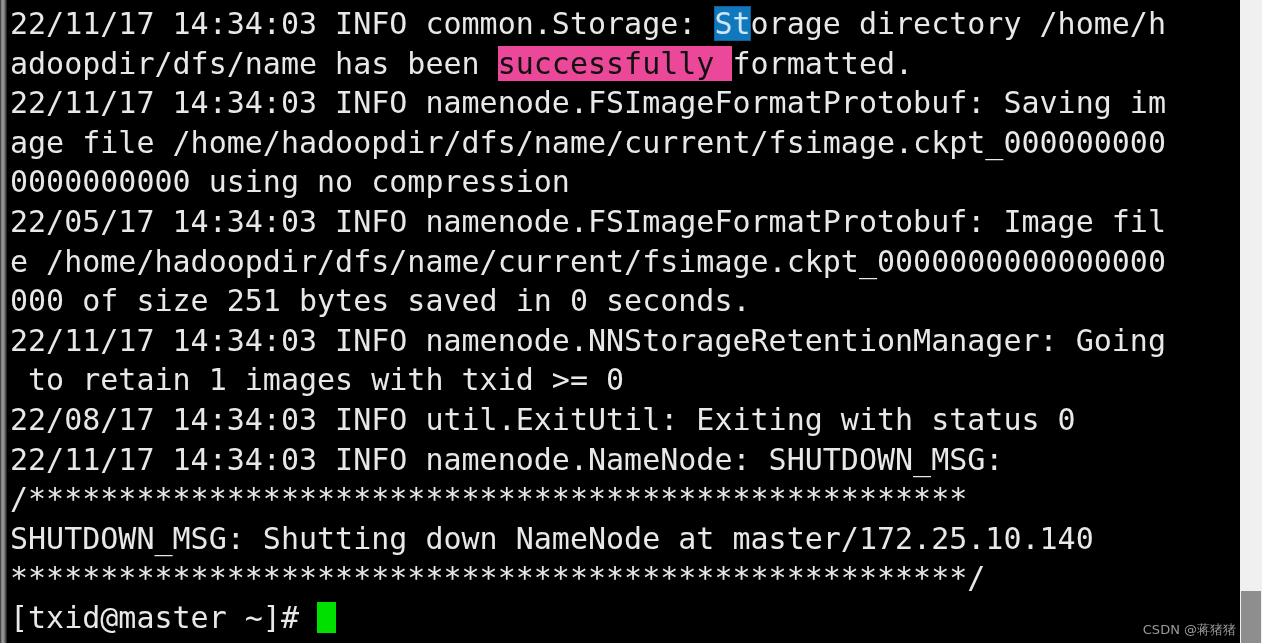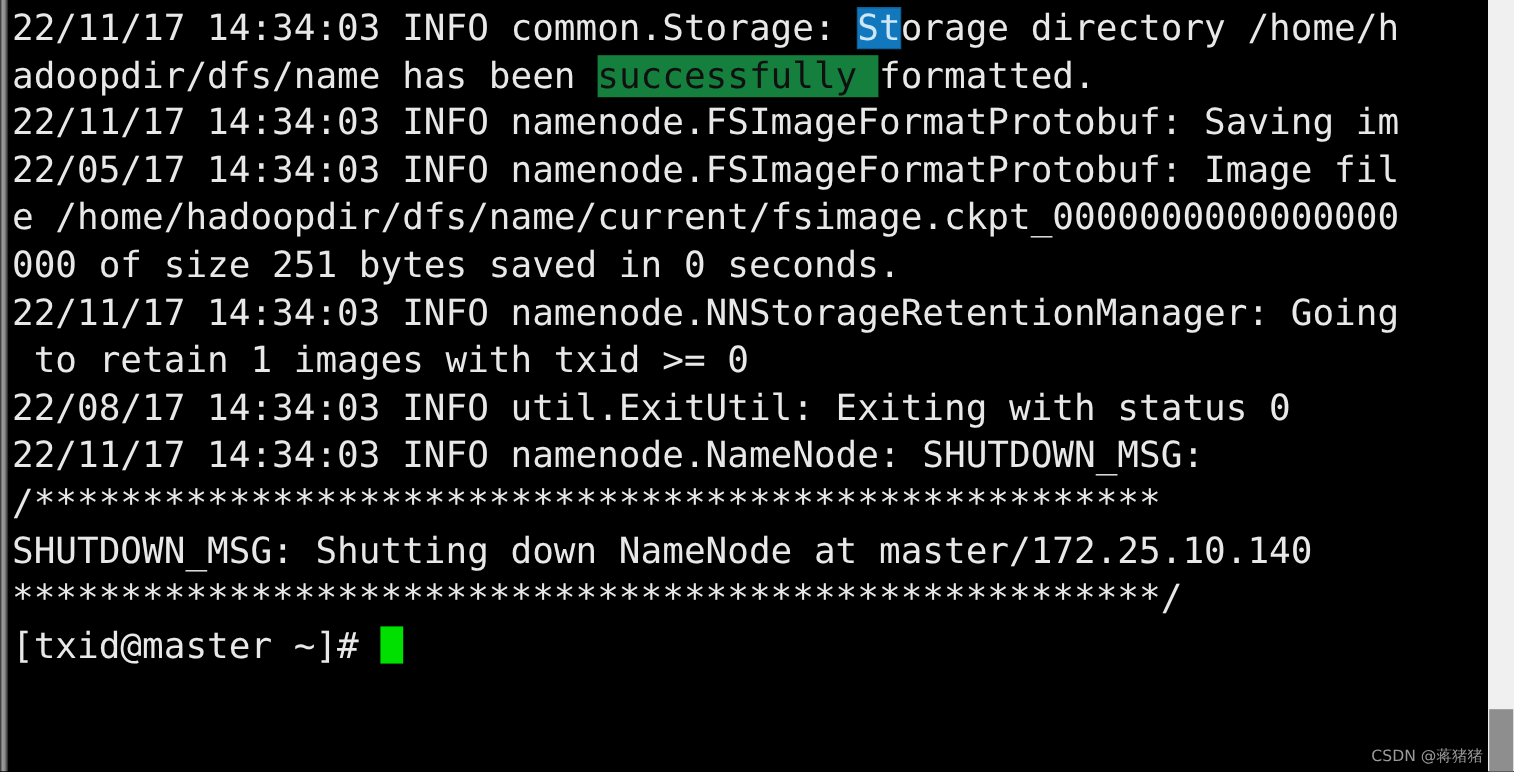--- a/index.html
+++ b/index.html
@@ -75,21 +75,21 @@
 
   
   .hl-blue {
     background: #1278be;
     color: #cfe6f5;
     box-shadow: inset 0 0 0 1px #0d5f98;
   }
 
   
   .hl-white {
-    background: #15803d;
+    background: #ec4899;
     color: #101010;
     margin-top: 16px;
   }
 
   
   #cursor-block {
     display: inline-block;
     width: 19px;
     height: 31px;
     background: #00e000;
@@ -113,20 +113,22 @@
 
   <div id="left-edge"></div>
 
   <div id="screen">
 
     <div class="line"><span class="seg">22/11/17 14:34:03 INFO common.Storage: </span><span class="seg hl-blue">St</span><span class="seg">orage directory /home/h</span></div>
 
     <div class="line"><span class="seg">adoopdir/dfs/name has been </span><span class="seg hl-white">successfully </span><span class="seg">formatted.</span></div>
 
     <div class="line">22/11/17 14:34:03 INFO namenode.FSImageFormatProtobuf: Saving im</div>
+    <div class="line">age file /home/hadoopdir/dfs/name/current/fsimage.ckpt_000000000</div>
+    <div class="line">0000000000 using no compression</div>
     <div class="line">22/05/17 14:34:03 INFO namenode.FSImageFormatProtobuf: Image fil</div>
     <div class="line">e /home/hadoopdir/dfs/name/current/fsimage.ckpt_0000000000000000</div>
     <div class="line">000 of size 251 bytes saved in 0 seconds.</div>
     <div class="line">22/11/17 14:34:03 INFO namenode.NNStorageRetentionManager: Going</div>
     <div class="line"> to retain 1 images with txid &gt;= 0</div>
     <div class="line">22/08/17 14:34:03 INFO util.ExitUtil: Exiting with status 0</div>
     <div class="line">22/11/17 14:34:03 INFO namenode.NameNode: SHUTDOWN_MSG:</div>
     <div class="line">/****************************************************</div>
     <div class="line">SHUTDOWN_MSG: Shutting down NameNode at master/172.25.10.140</div>
     <div class="line">*****************************************************/</div>

